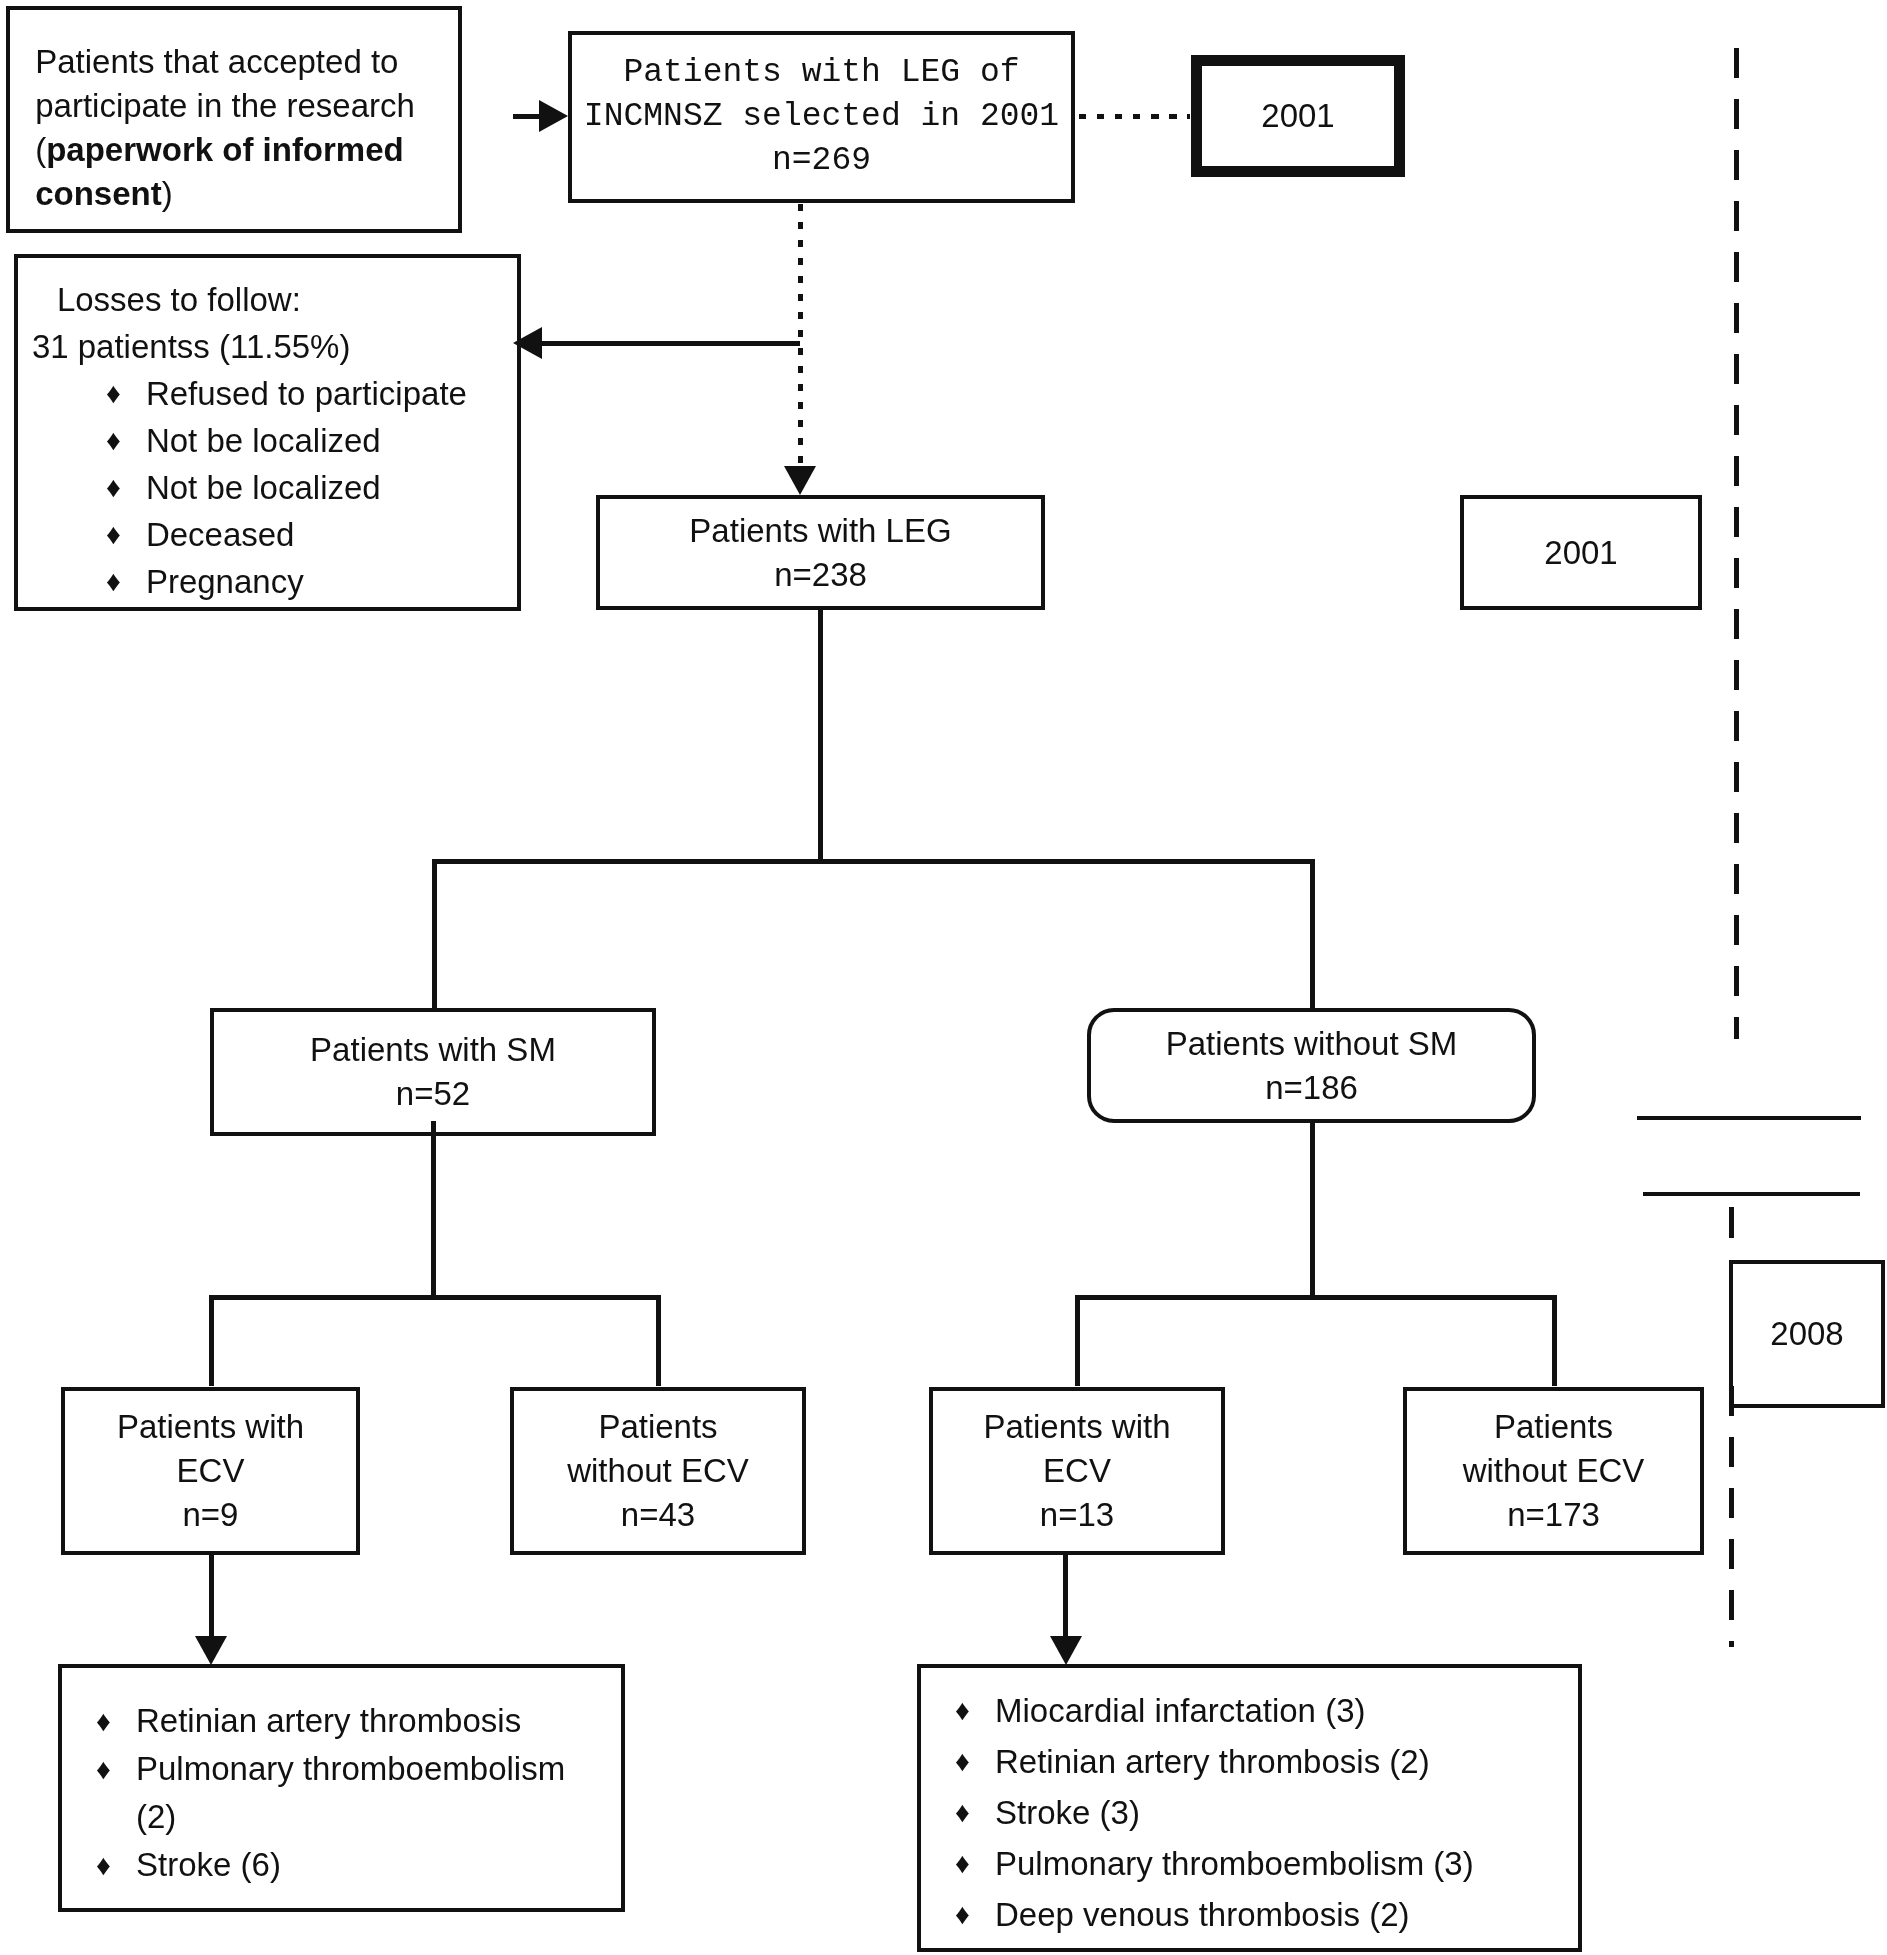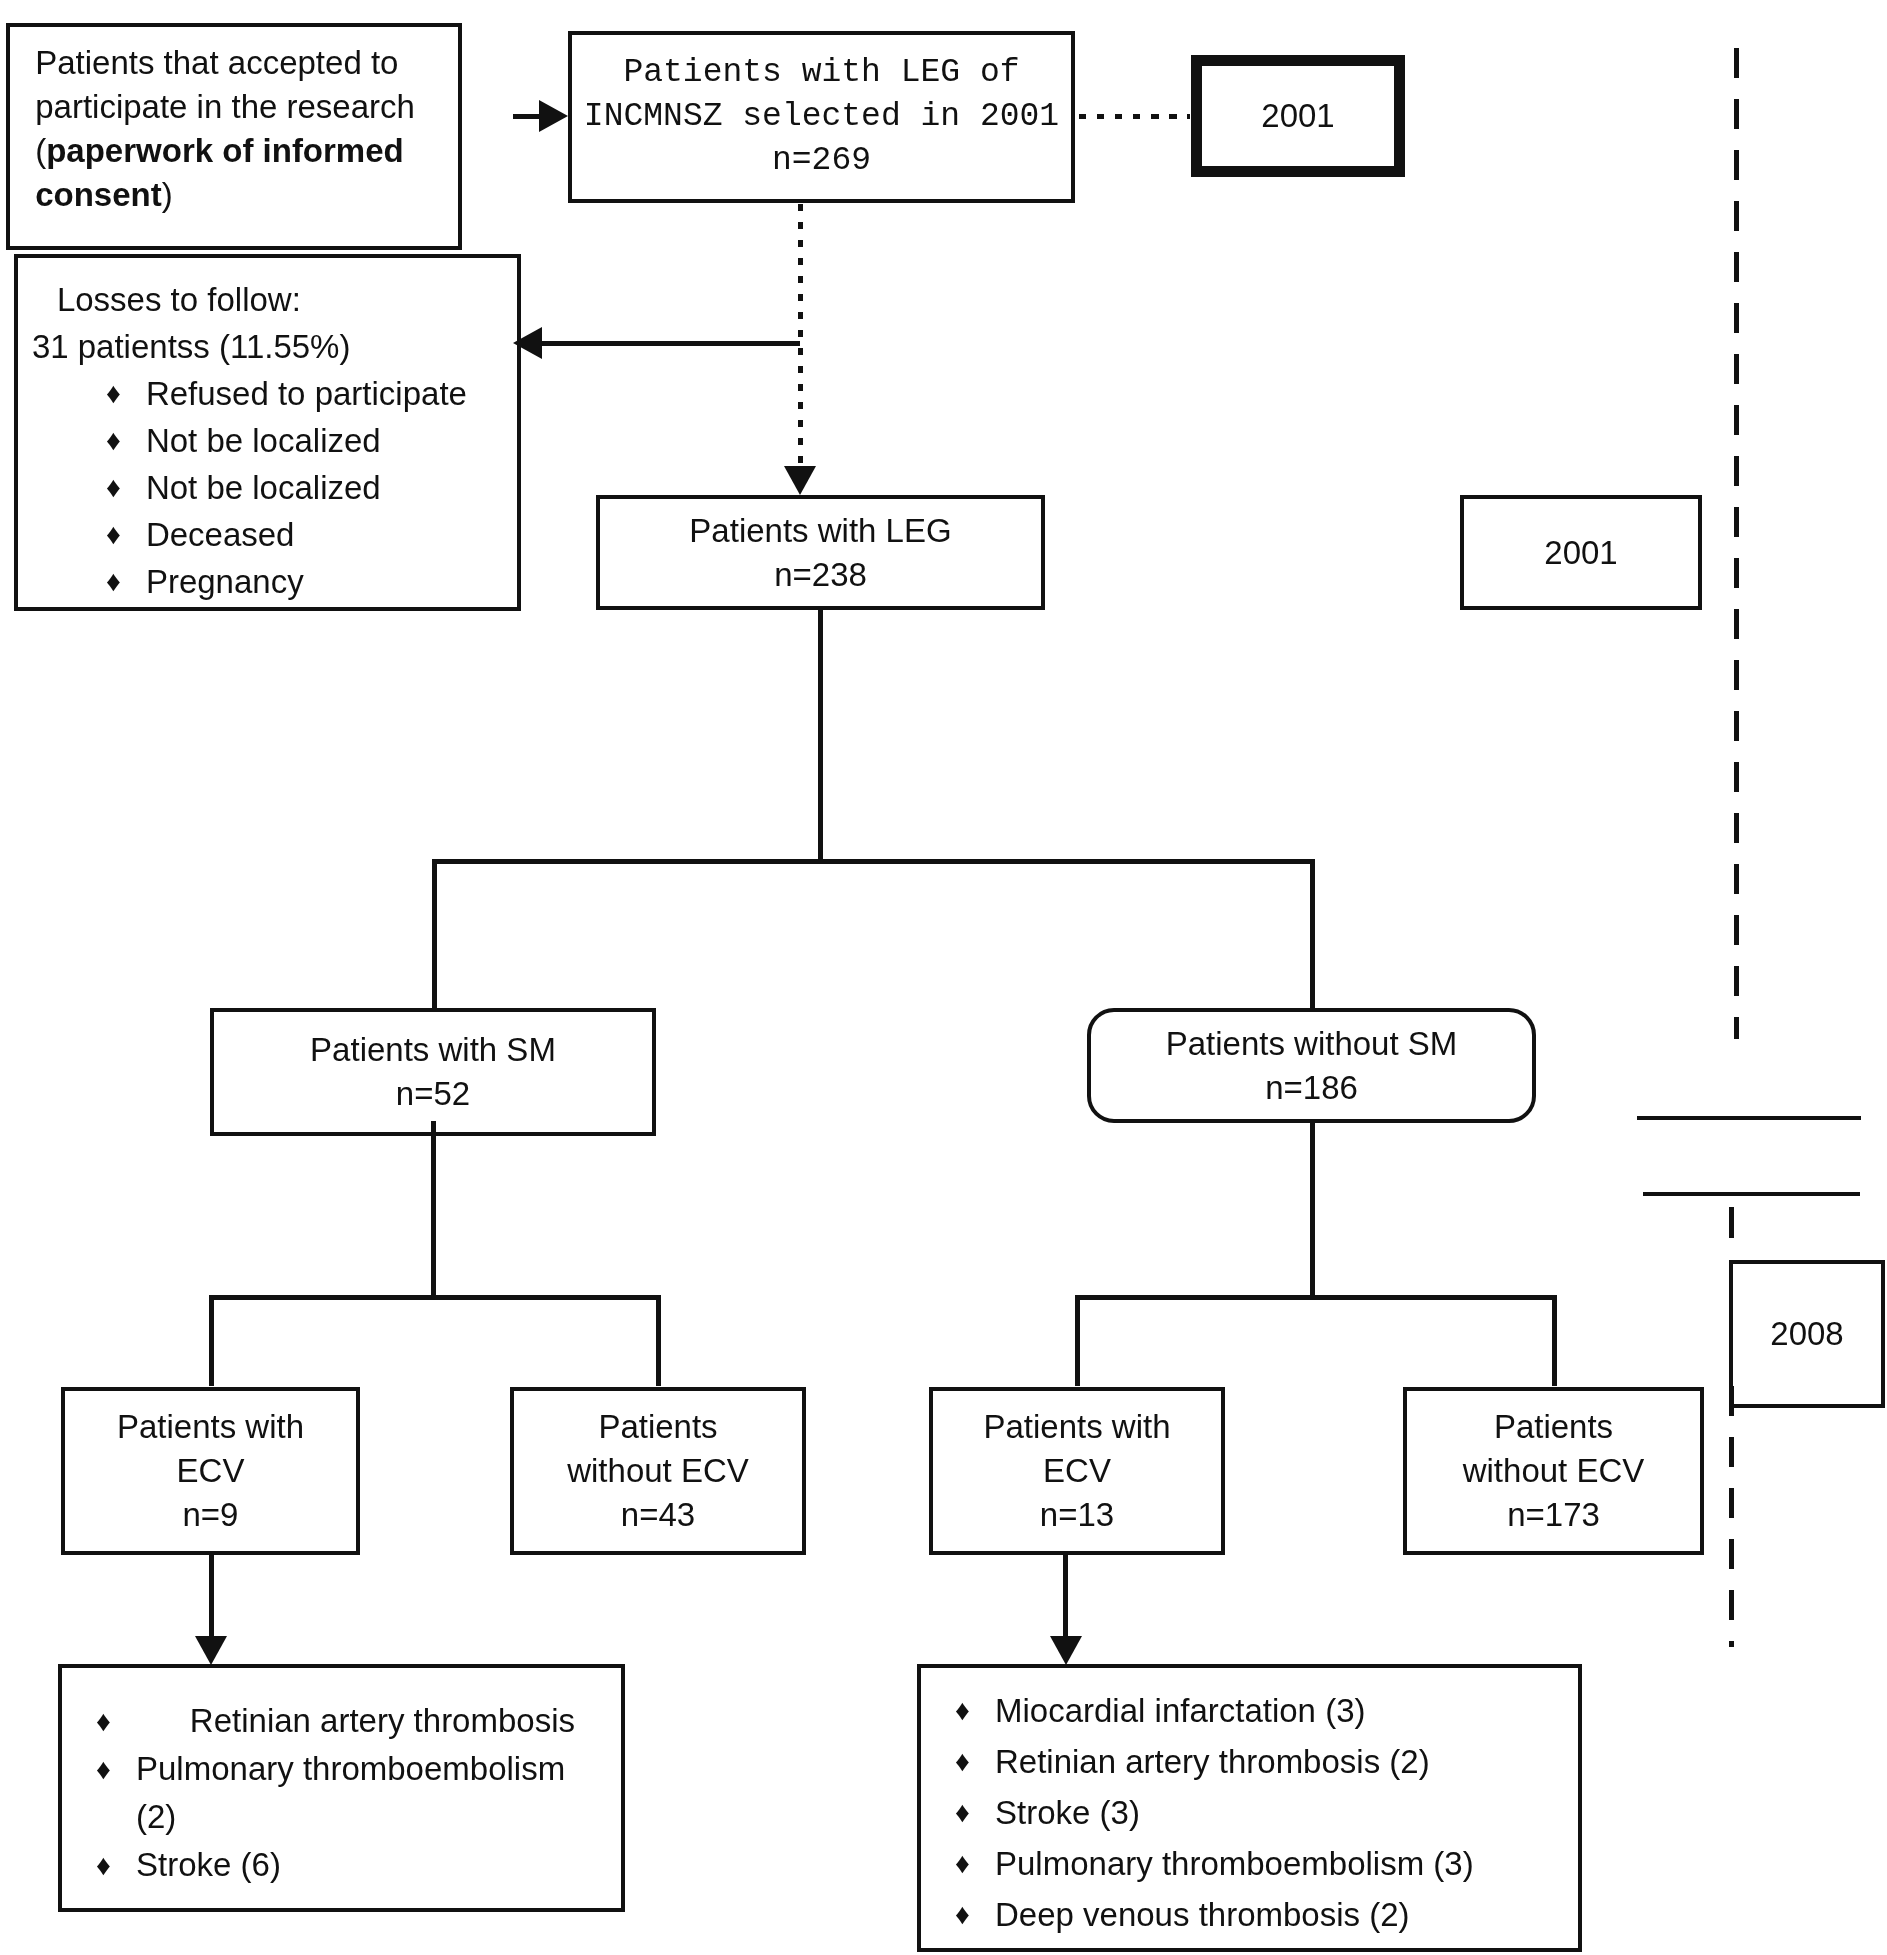--- a/index.html
+++ b/index.html
@@ -27,21 +27,21 @@
   .losses-bullets{margin-left:74px;}
   .d-lh{line-height:47px;}
   .m-lh{line-height:48px;}
   .n-lh{line-height:51px;}
 </style>
 </head>
 <body>
 
 <div id="canvas">
 
-  <div class="box" style="left:6.2px;top:23px;width:456px;height:227px;padding:14px 25px;">
+  <div class="box" style="left:6.2px;top:6px;width:456px;height:227px;padding:30px 25px;">
     <div><span>Patients that accepted to participate in the research (</span><b>paperwork of informed consent</b><span>)</span></div>
   </div>
 
   <div class="box centered" style="left:568px;top:31px;width:507px;height:172px;font-family:Liberation Mono, monospace;">
     <div>Patients with LEG of</div>
     <div>INCMNSZ selected in 2001</div>
     <div>n=269</div>
   </div>
 
   <div class="box thick centered" style="left:1191px;top:55px;width:214px;height:122px;">
@@ -118,21 +118,21 @@
     <div>n=173</div>
   </div>
 
   <div class="box centered" style="left:1729px;top:1238px;width:156px;height:148px;margin-top:22px;">
     <div>2008</div>
   </div>
 
   <div class="box m-lh" style="left:58px;top:1664px;width:567px;height:248px;padding:29px 19px 0 34px;">
     <div class="bullet-row">
       <span class="diamond">♦</span>
-      <span class="btext" style="max-width:439px;text-align:right;">Retinian artery thrombosis</span>
+      <span class="btext" style="max-width:439px;">Retinian artery thrombosis</span>
     </div>
     <div class="bullet-row">
       <span class="diamond">♦</span>
       <span class="btext" style="max-width:432px;">Pulmonary thromboembolism (2)</span>
     </div>
     <div class="bullet-row">
       <span class="diamond">♦</span>
       <span class="btext" style="max-width:439px;">Stroke (6)</span>
     </div>
   </div>

